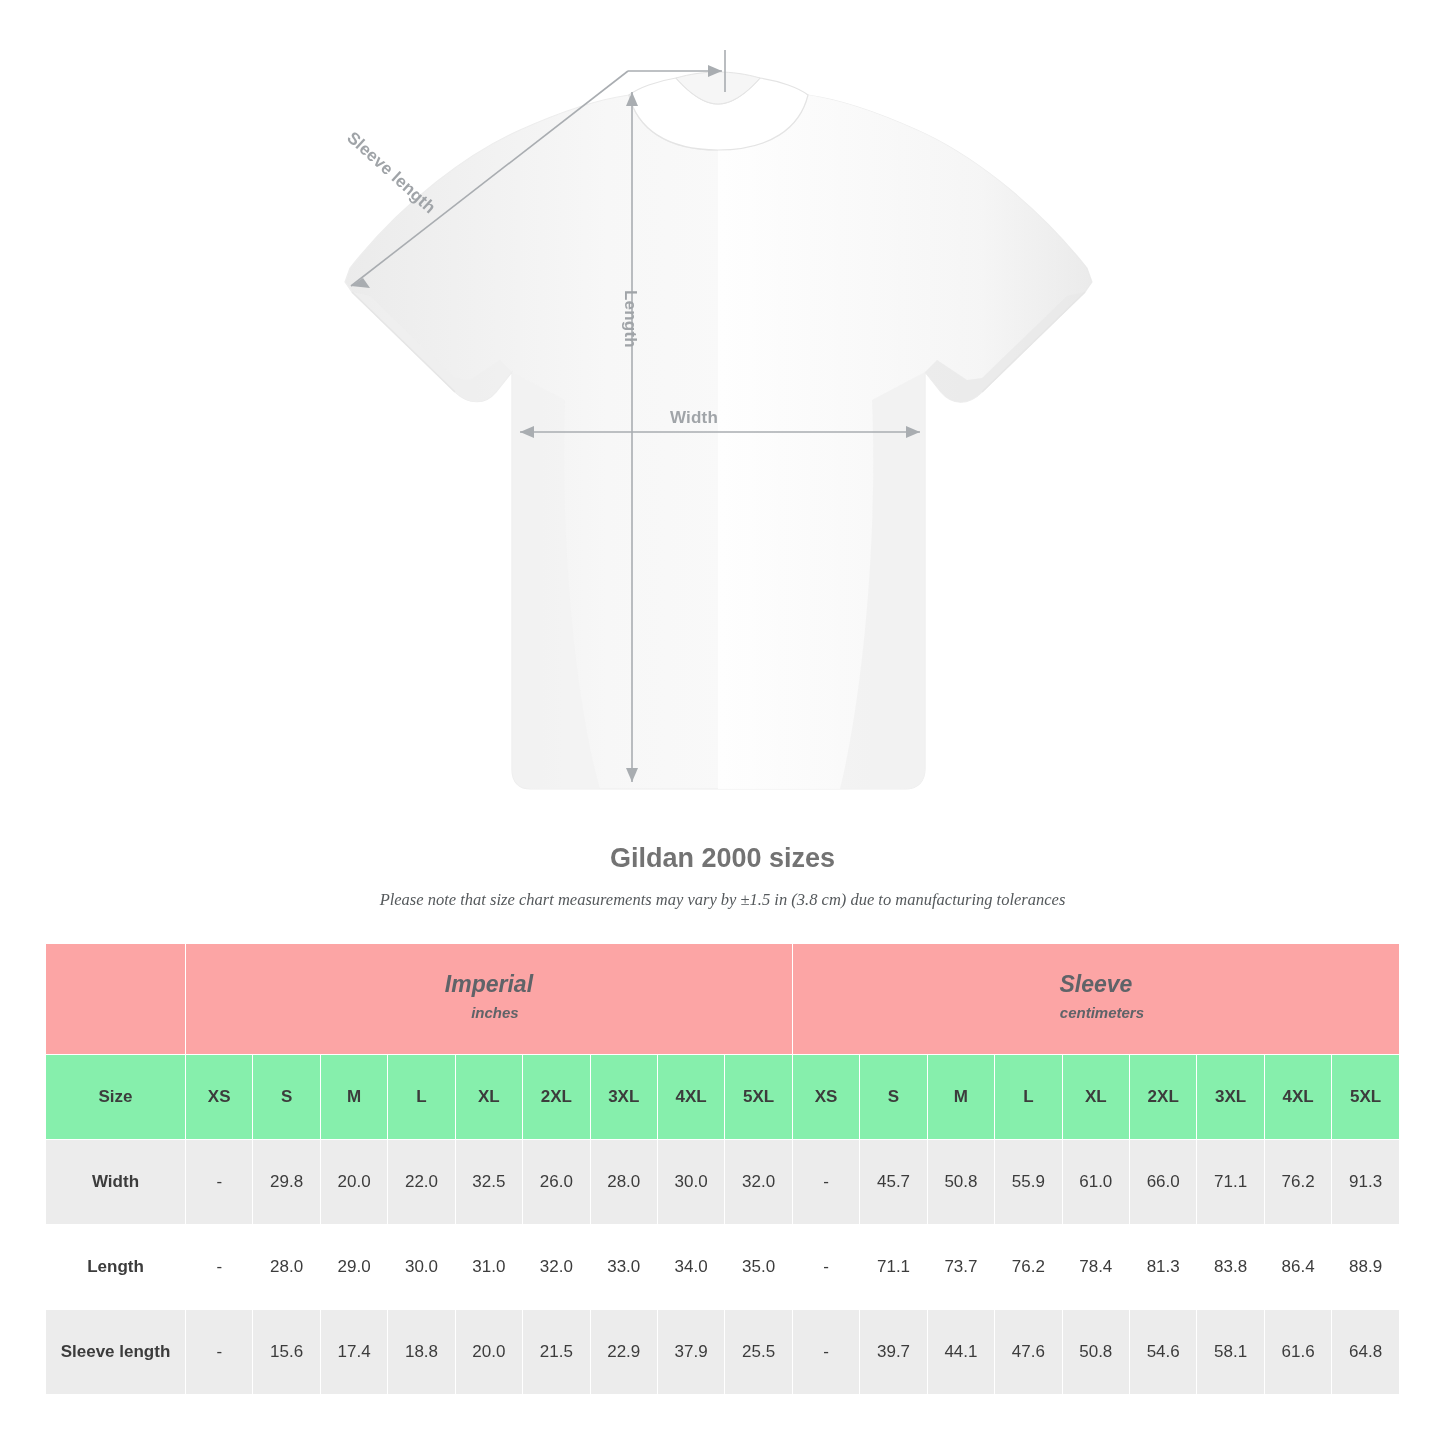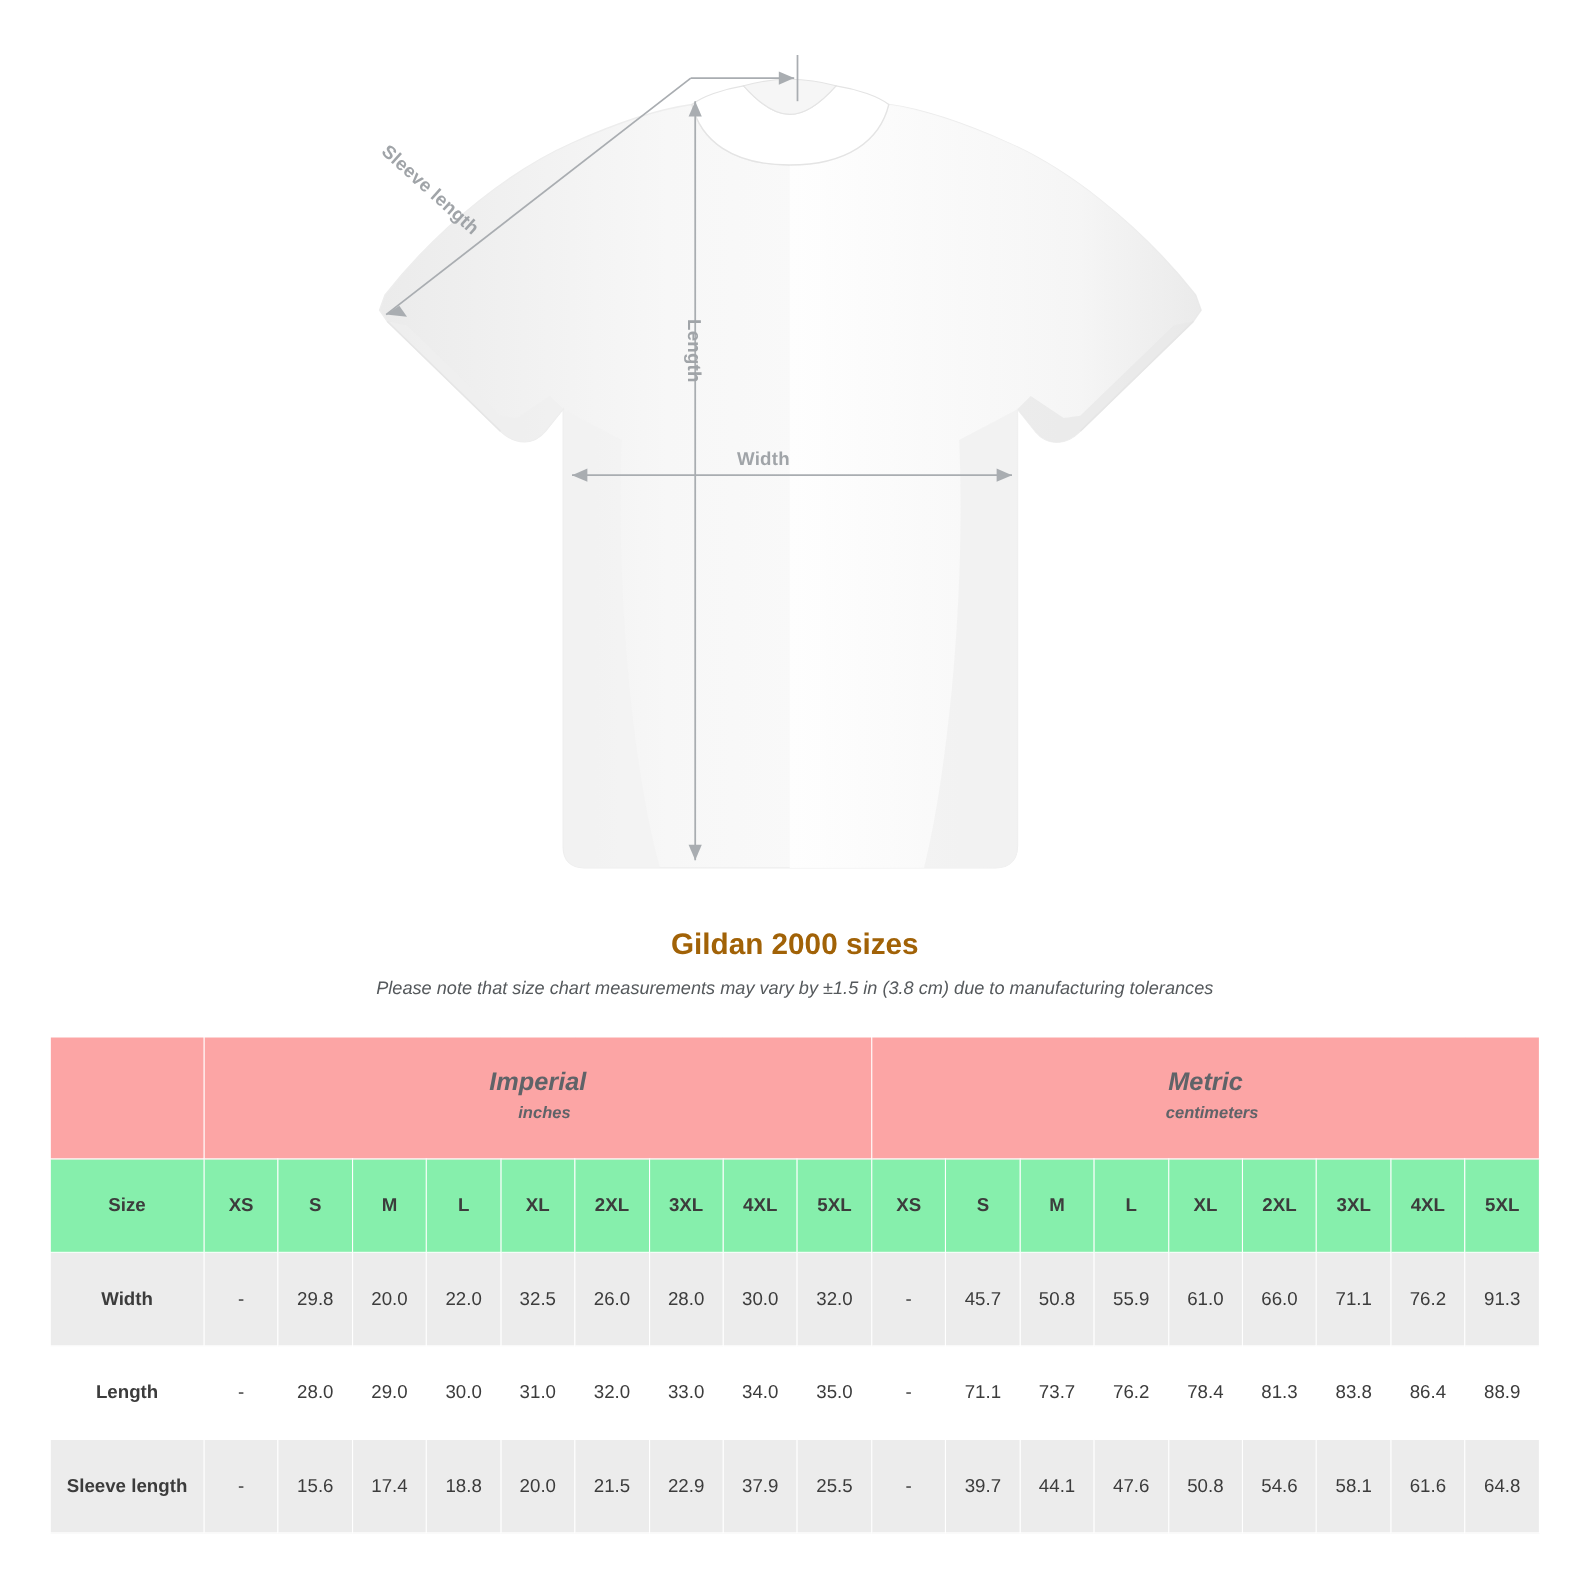--- a/index.html
+++ b/index.html
@@ -65,28 +65,29 @@
   }
 
   
   .title-block {
     text-align: center;
     margin-top: 8px;
   }
   .chart-title {
     font-size: 27px;
     font-weight: bold;
-    color: #a16207;
+    color: #737373;
     margin: 13px 0 16px 0;
   }
   .chart-note {
     font-size: 16.5px;
     font-style: italic;
     color: #55595c;
     margin: 16px;
+    font-family: Liberation Serif, serif;
   }
 
   
   .table-wrap {
     margin: 33px 45px 0 45px;
     width: 1355px;
   }
   table.size-table {
     border-collapse: collapse;
     width: 100%;
@@ -251,21 +252,21 @@
           <col class="col-cell">
       </colgroup>
       <thead>
         <tr>
           <th class="unit-head"></th>
           <th class="unit-head" colspan="9">
             <div class="unit-name">Imperial</div>
             <div class="unit-sub">inches</div>
           </th>
           <th class="unit-head" colspan="9">
-            <div class="unit-name">Metric</div>
+            <div class="unit-name">Sleeve</div>
             <div class="unit-sub">centimeters</div>
           </th>
         </tr>
         <tr class="hdr-row">
           <th>Size</th>
           <th>XS</th>
           <th>S</th>
           <th>M</th>
           <th>L</th>
           <th>XL</th>

